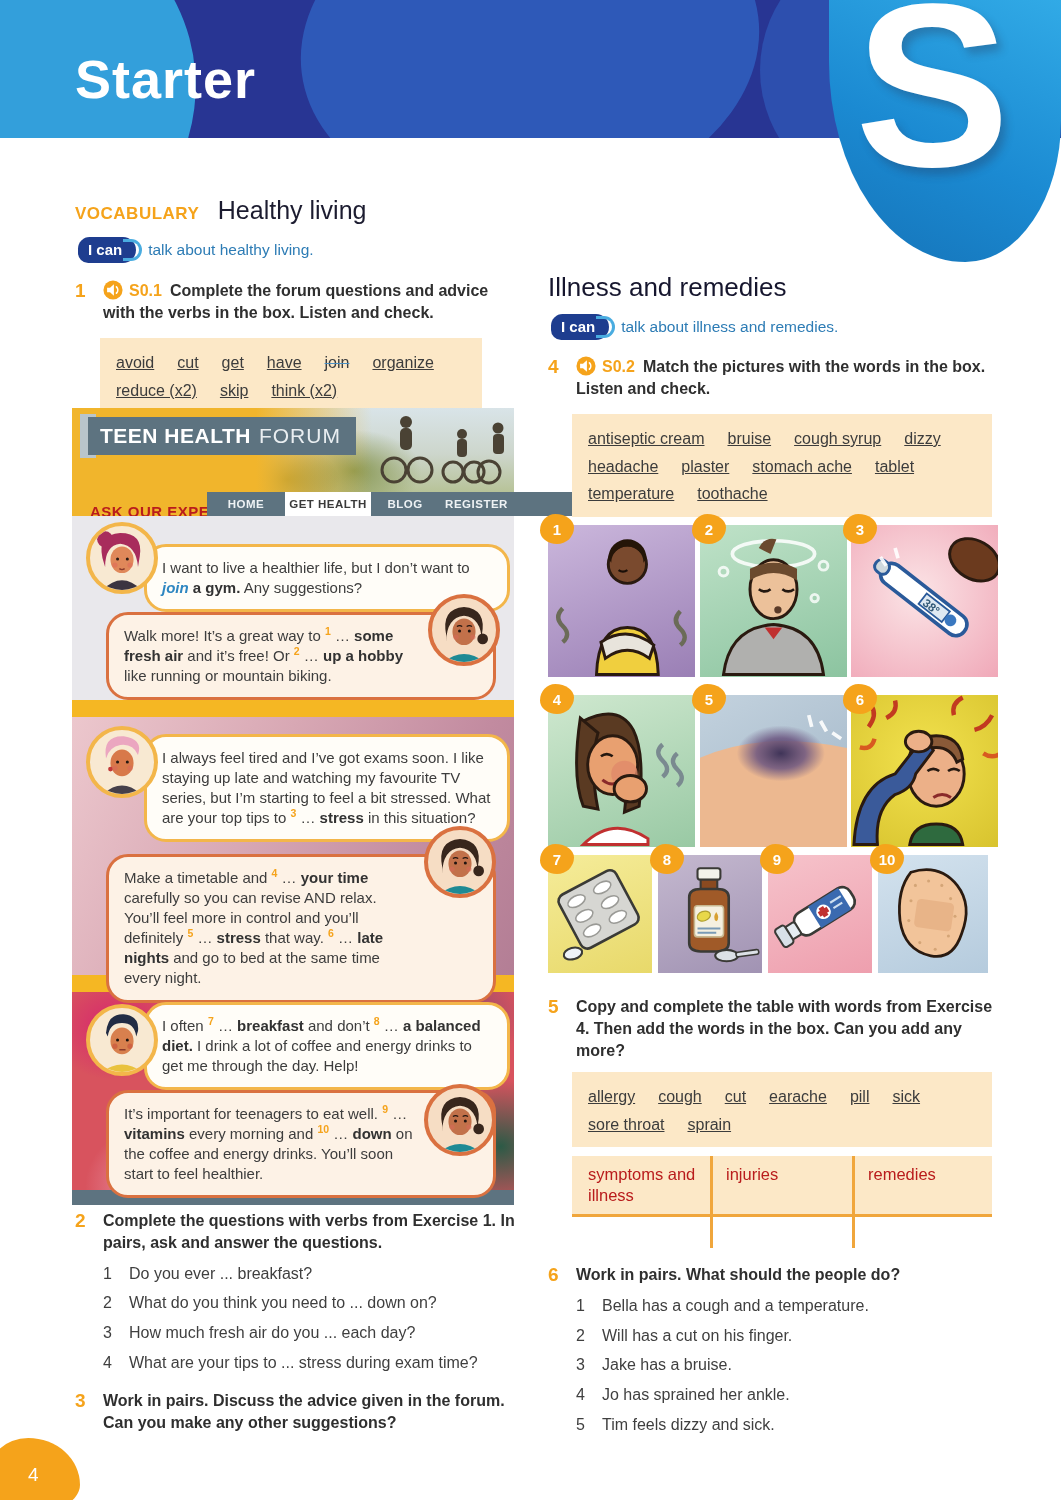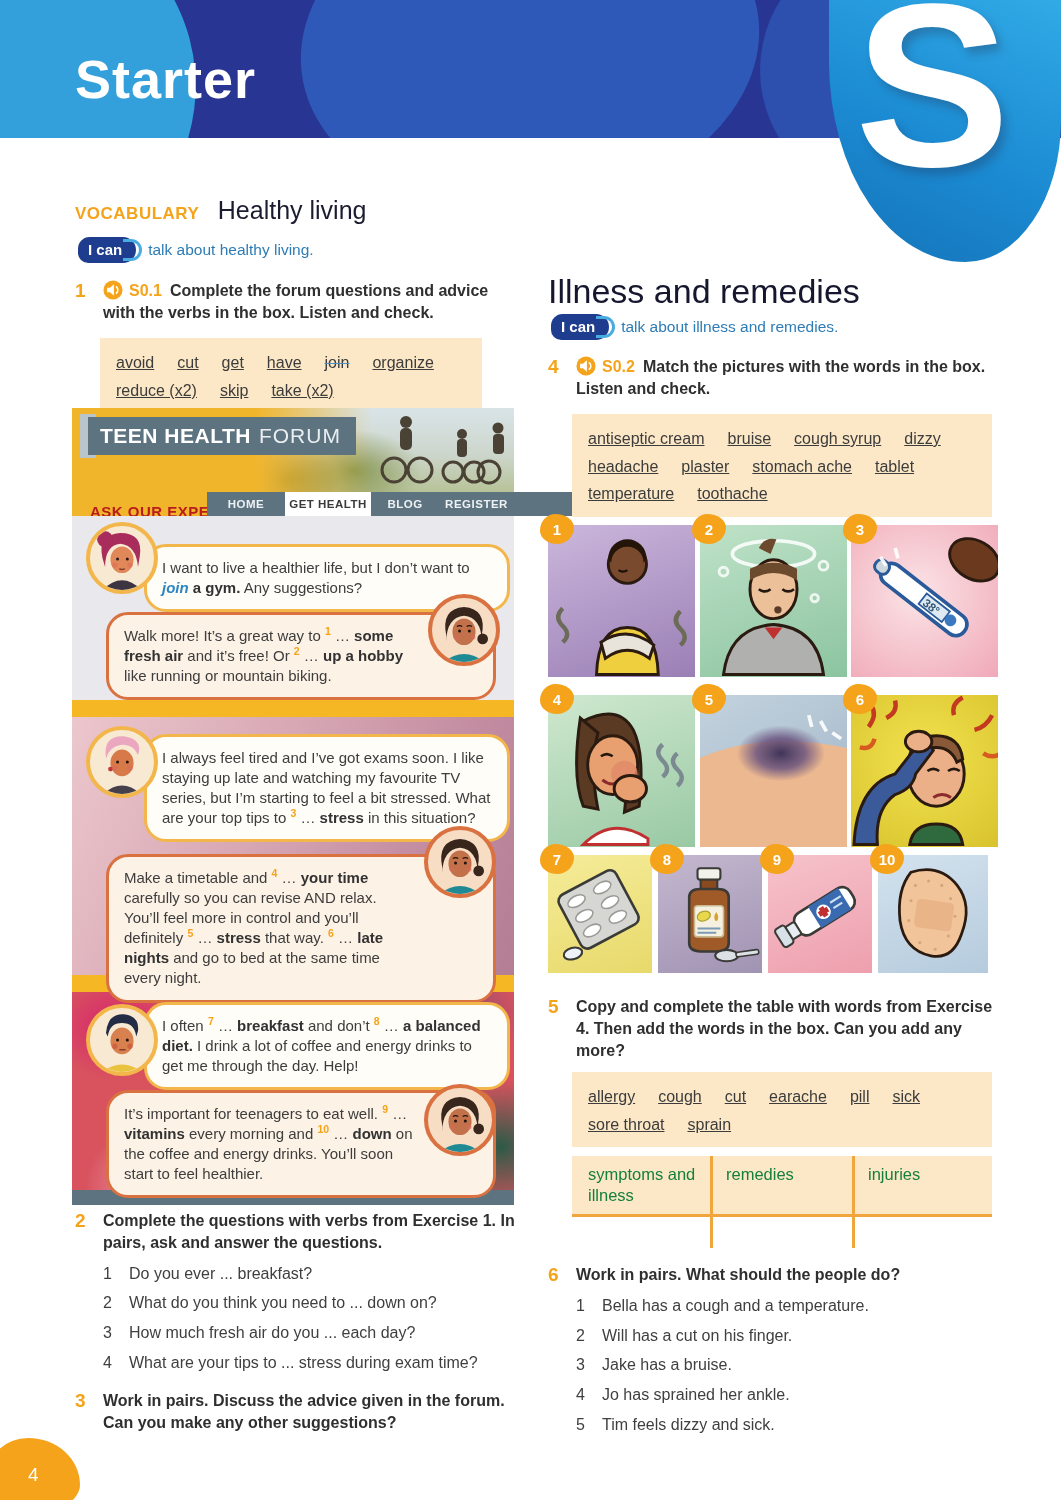--- a/index.html
+++ b/index.html
@@ -36,21 +36,21 @@
   .s-letter {
     position:absolute; left:26px; top:-30px;
     font-size:232px; font-weight:700; color:#ffffff; line-height:1;
     text-shadow:5px 7px 8px rgba(40,40,70,.28);
   }
 
   
   .voc-head { position:absolute; left:75px; top:196px; white-space:nowrap; }
   .voc-label { font-size:17px; font-weight:800; color:#f5a31b; letter-spacing:.5px; }
   .voc-sub { font-size:25px; color:#1c1c30; margin-left:14px; }
-  .illness-head { position:absolute; left:548px; top:272px; font-size:34px; color:#16162e; }
+  .illness-head { position:absolute; left:548px; top:272px; font-size:26px; color:#16162e; }
 
   .ican { position:absolute; display:flex; align-items:center; gap:12px; }
   .ican-badge {
     position:relative; background:#1e3d8f; color:#fff;
     font-size:15px; font-weight:700; padding:4px 14px 5px 10px;
     border-radius:16px 18px 18px 14px;
   }
   .ican-badge::after {
     content:''; position:absolute; right:-6px; top:2px; bottom:2px; width:16px;
     border:3px solid #49ace0; border-left:none; border-radius:0 16px 16px 0;
@@ -141,21 +141,21 @@
     position:absolute; left:-8px; top:-11px; width:34px; height:30px;
     background:#f5a31b; color:#fff; font-weight:700; font-size:15px;
     display:flex; align-items:center; justify-content:center;
     border-radius:45% 55% 50% 50% / 55% 45% 55% 45%; z-index:3;
   }
 
   
   .vtable { position:absolute; left:572px; top:1156px; width:420px; height:92px; }
   .vt-head { position:absolute; left:0; top:0; width:420px; height:58px; background:#fce8c7;
     display:grid; grid-template-columns:138px 142px 140px; }
-  .vt-cell { padding:8px 4px 0 16px; font-size:16.5px; color:#15803d; line-height:1.3; }
+  .vt-cell { padding:8px 4px 0 16px; font-size:16.5px; color:#b91c1c; line-height:1.3; }
   .vt-hline { position:absolute; left:0; top:58px; width:420px; height:3px; background:#f0a63c; }
   .vt-vline { position:absolute; top:0; width:2.5px; height:92px; background:#f0a63c; }
 
   
   .page-blob {
     position:absolute; left:-14px; top:1438px; width:94px; height:78px;
     background:#f5a31b;
     border-radius:45% 55% 62% 38% / 52% 60% 40% 48%;
   }
   .page-num { position:absolute; left:42px; top:26px; font-size:19px; color:#fff; }
@@ -187,21 +187,21 @@
   <span class="ex-num">1</span>
   <p class="ex-inst">
     <svg class="aud" viewBox="0 0 22 22">
         <circle cx="11" cy="11" r="10.5" fill="#f5a31b"></circle>
         <path d="M4.5,8.5 h3.2 l4.3,-3.8 v12.6 l-4.3,-3.8 h-3.2 z" fill="#fff"></path>
         <path d="M14.8,7.5 a5,5 0 0,1 0,7" stroke="#fff" stroke-width="1.8" fill="none" stroke-linecap="round"></path>
       </svg><span class="audio-ref">S0.1</span><span>Complete the forum questions and advice with the verbs in the box. Listen and check.</span>
   </p>
 </section>
 
-<div class="wordbox" style="left:100px; top:338px; width:382px;"><span class="word">avoid</span><span class="word">cut</span><span class="word">get</span><span class="word">have</span><span class="word strike">join</span><span class="word">organize</span><span class="word">reduce (x2)</span><span class="word">skip</span><span class="word">take (x2)</span></div>
+<div class="wordbox" style="left:100px; top:338px; width:382px;"><span class="word">avoid</span><span class="word">cut</span><span class="word">get</span><span class="word">have</span><span class="word strike">join</span><span class="word">organize</span><span class="word">reduce (x2)</span><span class="word">skip</span><span class="word">think (x2)</span></div>
 
 <div class="forum">
   <div class="f-head">
     <div class="f-photo">
       <svg viewBox="0 0 258 84" style="position:absolute;inset:0;width:100%;height:100%">
         <g fill="#4a4234">
           <circle cx="150" cy="14" r="6"></circle>
             <rect x="144" y="20" width="12" height="22" rx="5"></rect>
           <circle cx="138" cy="62" r="12" fill="none" stroke="#4a4234" stroke-width="3"></circle>
           <circle cx="164" cy="62" r="12" fill="none" stroke="#4a4234" stroke-width="3"></circle>
@@ -535,22 +535,22 @@
 <section class="ex" style="left:548px; top:996px; width:452px;">
   <span class="ex-num">5</span>
   <p class="ex-inst">Copy and complete the table with words from Exercise 4. Then add the words in the box. Can you add any more?</p>
 </section>
 
 <div class="wordbox" style="left:572px; top:1072px; width:420px;"><span class="word">allergy</span><span class="word">cough</span><span class="word">cut</span><span class="word">earache</span><span class="word">pill</span><span class="word">sick</span><span class="word">sore throat</span><span class="word">sprain</span></div>
 
 <div class="vtable">
   <div class="vt-head">
     <div class="vt-cell">symptoms and illness</div>
+    <div class="vt-cell">injuries</div>
     <div class="vt-cell">remedies</div>
-    <div class="vt-cell">injuries</div>
   </div>
   <div class="vt-hline"></div>
   <div class="vt-vline" style="left:138px;"></div>
   <div class="vt-vline" style="left:280px;"></div>
 </div>
 
 <section class="ex" style="left:548px; top:1264px; width:452px;">
   <span class="ex-num">6</span>
   <p class="ex-inst">Work in pairs. What should the people do?</p>
   <div class="items">

